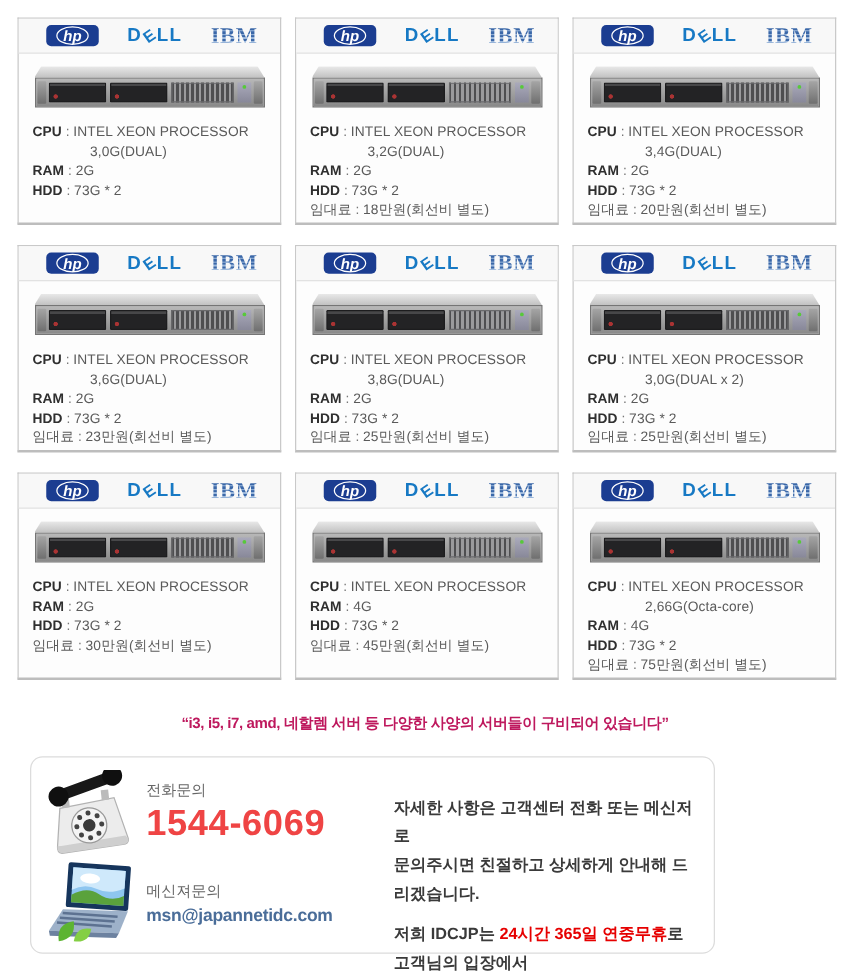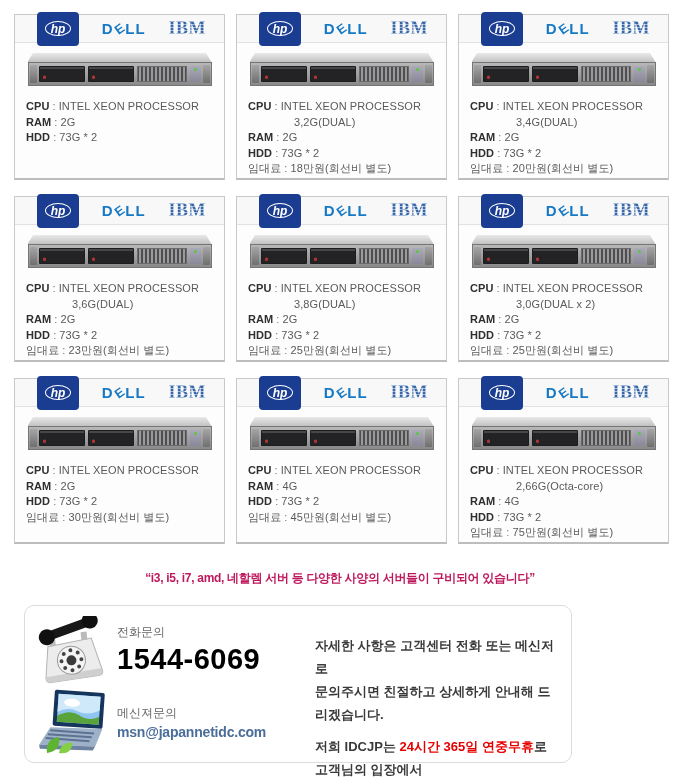--- a/index.html
+++ b/index.html
@@ -22,21 +22,21 @@
     border-bottom:2px solid #bdbdbd;
   }
   .card-header {
     height:28px;
     background:#f8f8f8;
     border-bottom:1px solid #e2e2e2;
     display:flex; align-items:center; justify-content:space-between;
     padding:0 18px 0 22px;
   }
   .hp-logo {
-    width:42px; height:34px; background:#1b3d91; border-radius:4px;
+    width:42px; height:17px; background:#1b3d91; border-radius:4px;
     color:#fff; display:flex; align-items:center; justify-content:center;
     font-size:12px; font-weight:bold; font-style:italic; position:relative;
   }
   .hp-logo::before {
     content:""; position:absolute; width:24px; height:13px;
     border:1.5px solid #fff; border-radius:50%;
   }
   .dell-logo {
     color:#1779c4; font-weight:bold; font-size:15px; letter-spacing:1px;
     display:flex; align-items:center;
@@ -98,21 +98,21 @@
   
   .contact {
     width:548px; height:158px; margin:18px 0 0 24px;
     border:1px solid #dcdcdc; border-radius:10px;
     display:flex; background:#fff;
   }
   .contact-left { width:272px; padding:8px 0 0 6px; }
   .contact-row { display:flex; align-items:center; height:72px; }
   .contact-row .icon-wrap { width:86px; display:flex; justify-content:center; }
   .c-label { font-size:12px; color:#666; margin-bottom:2px; }
-  .c-phone { font-size:29px; font-weight:bold; color:#000000; letter-spacing:0.5px; }
+  .c-phone { font-size:29px; font-weight:bold; color:#ef4444; letter-spacing:0.5px; }
   .c-email { font-size:14px; font-weight:bold; color:#4a6d99; letter-spacing:-0.2px; }
   .contact-right { flex:1; padding:28px 10px 0 18px; }
   .info { font-size:13px; font-weight:bold; color:#3a3a3a; line-height:23px; }
   .info + .info { margin-top:9px; }
   .red { color:#e60000; }
 </style>
 </head>
 <body>
 
 <div class="grid">
@@ -137,20 +137,21 @@
         <span class="vent"></span>
         <span class="panel">
             <i class="led"></i>
           </span>
         <span class="srv-ear r"></span>
       </div>
     </div>
     <div class="specs">
       <div>
         <span class="lbl">CPU</span><span class="sep">:</span><span>INTEL XEON PROCESSOR</span>
+        <span class="cpu2">3,0G(DUAL)</span>
       </div>
       <div>
         <span class="lbl">RAM</span><span class="sep">:</span><span>2G</span>
       </div>
       <div>
         <span class="lbl">HDD</span><span class="sep">:</span><span>73G * 2</span>
       </div>
     </div>
   </div>
 

